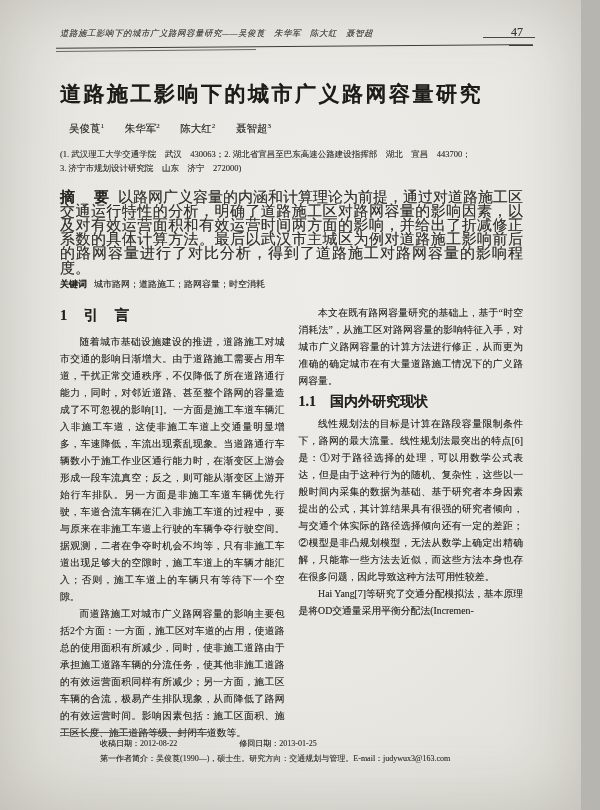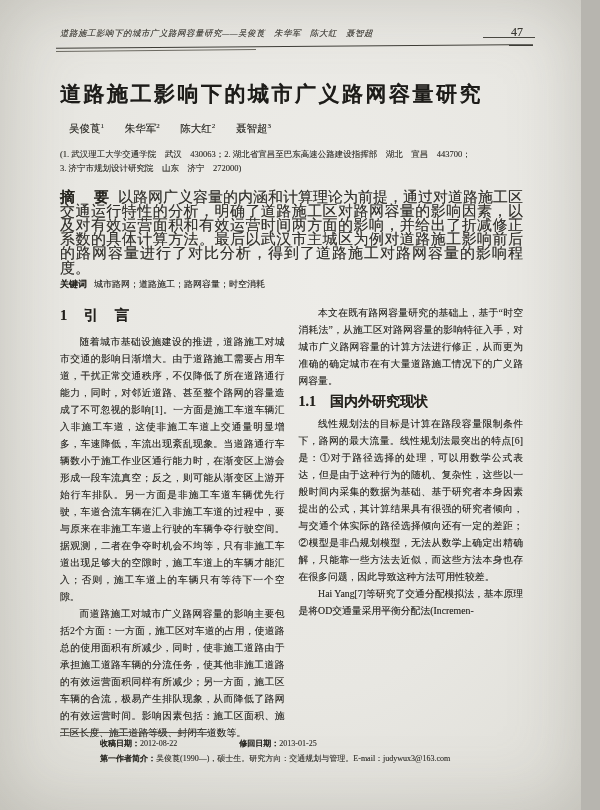--- a/index.html
+++ b/index.html
@@ -87,21 +87,21 @@
   .sub-heading {
     font-size: 14px; font-weight: 700; color: #24221d; margin: 4px 0 5px 0;
   }
 
   
   .footnote {
     position: absolute; left: 60px; right: 58px; top: 732px;
     font-size: 8px; line-height: 14.5px; color: #3c3b35;
   }
   .foot-rule { width: 150px; border-top: 1px solid #5a584f; margin-bottom: 4px; }
-  .footnote b { font-weight: 700; color: #2a2923; padding-left: 40px; }
+  .footnote b { font-weight: 400; color: #2a2923; padding-left: 40px; }
   .foot-gap { display: inline-block; width: 22px; }
 </style>
 </head>
 <body>
 
 <div class="page">
   <div class="inner">
 
     <div class="running-head">
       <span class="rh-title">道路施工影响下的城市广义路网容量研究——吴俊莨　朱华军　陈大红　聂智超</span>

